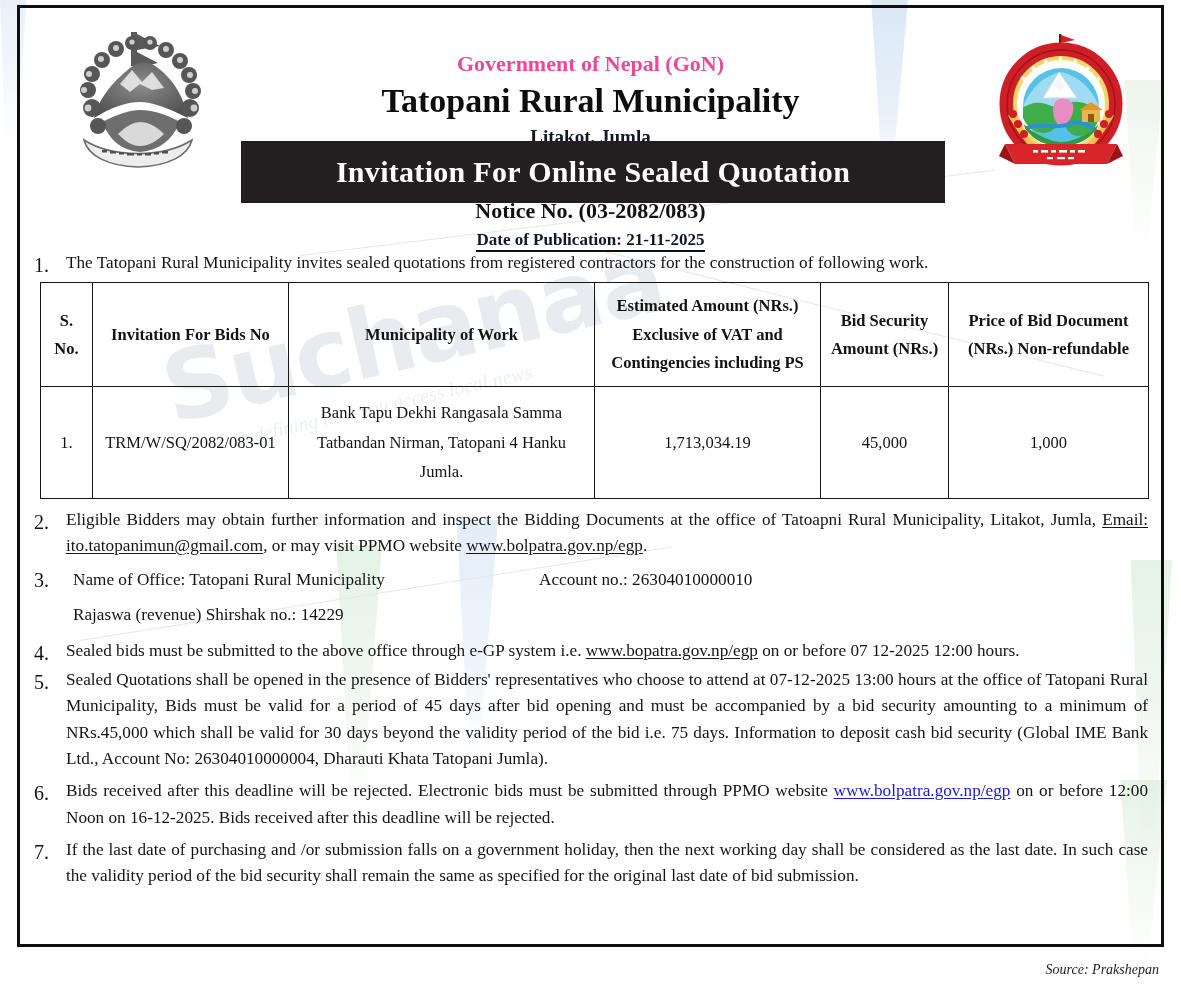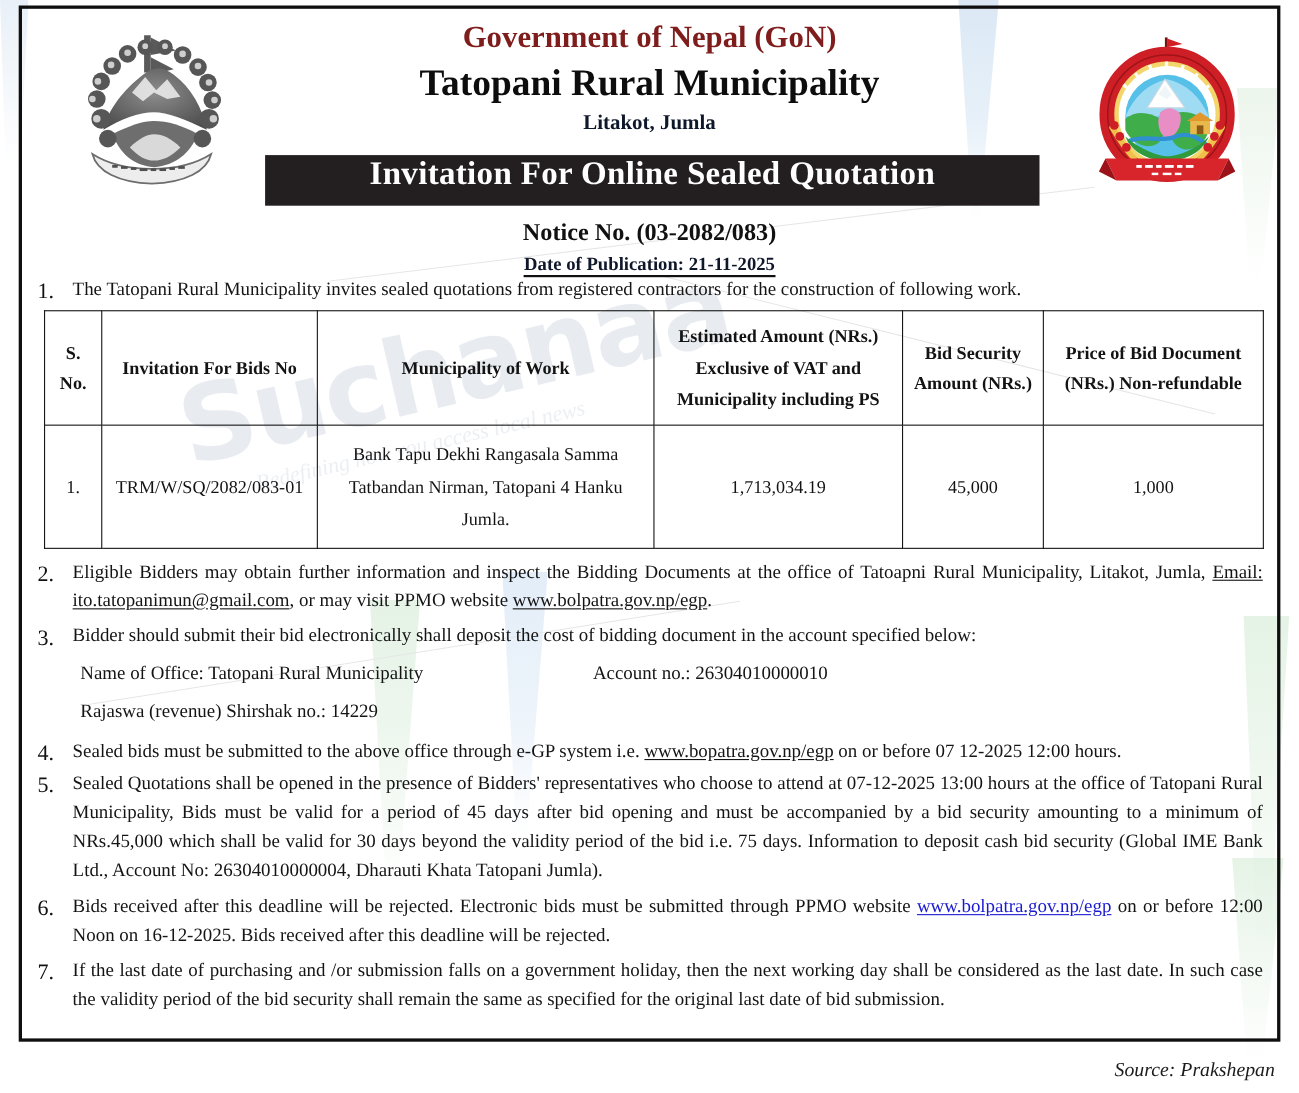--- a/index.html
+++ b/index.html
@@ -96,34 +96,34 @@
   
   #header { position: relative; height: 242px; }
   .logo-left { position: absolute; left: 48px; top: 14px; width: 140px; height: 150px; }
   .logo-right { position: absolute; right: 36px; top: 24px; width: 128px; height: 140px; }
 
   #header-center {
     position: absolute; left: 200px; right: 200px; top: 10px;
     text-align: center;
   }
   .h-gon {
-    font-size: 28px; font-weight: 700; color: #7f1d1d; letter-spacing: 0px;
-    line-height: 1.2; margin-bottom: 4px;
+    font-size: 22px; font-weight: 700; color: #ec4899; letter-spacing: 0px;
+    line-height: 1.2; margin-bottom: 4px; margin-top: 33px;
   }
   .h-muni {
     font-size: 34px; font-weight: 700; color: #0d0d0d; line-height: 1.15;
     margin-bottom: 6px;
   }
   .h-place {
     font-size: 19px; font-weight: 700; color: #0f172a; margin-bottom: 8px;
   }
   #banner {
-    position: absolute; left: 221px; top: 133px; width: 704px; height: 46px;
+    position: absolute; left: 221px; top: 133px; width: 704px; height: 62px;
     background: #231f20;
-    display: flex; align-items: flex-start; justify-content: center;
+    display: flex; align-items: center; justify-content: center;
   }
   #banner .banner-text {
     color: #ffffff; font-size: 30px; font-weight: 700; letter-spacing: .3px;
     white-space: nowrap;
   }
   .h-notice {
     position: absolute; left: 0; right: 0; top: 190px;
     text-align: center; font-size: 22px; font-weight: 700; color: #111;
   }
   .h-date {
@@ -189,21 +189,21 @@
     row-gap: 9px;
     margin: 8px 0 10px 45px;
     font-size: 17.2px; color: #141414;
   }
   .office-grid .cell { line-height: 1.5; }
 
   
   #source-caption {
     position: absolute; z-index: 4;
     right: 22px; top: 962px;
-    font-size: 18px; font-style: italic; color: #1b1b1b;
+    font-size: 14px; font-style: italic; color: #1b1b1b;
     font-family: "Liberation Serif", serif;
   }
 </style>
 </head>
 <body>
 
 <div id="page">
 
   <div class="wedge wedge-blue-3"></div>
   <div class="wedge wedge-blue-1"></div>
@@ -406,21 +406,21 @@
             <tr>
               <th>
                 <div>S.</div>
                 <div>No.</div>
               </th>
               <th>Invitation For Bids No</th>
               <th>Municipality of Work</th>
               <th>
                 <div>Estimated Amount (NRs.)</div>
                 <div>Exclusive of VAT and</div>
-                <div>Municipality including PS</div>
+                <div>Contingencies including PS</div>
               </th>
               <th>
                 <div>Bid Security</div>
                 <div>Amount (NRs.)</div>
               </th>
               <th>
                 <div>Price of Bid Document</div>
                 <div>(NRs.) Non-refundable</div>
               </th>
             </tr>
@@ -443,21 +443,20 @@
 
         <ol class="clauses">
 
           <li>
             <span class="num">2.</span>
             <span>Eligible Bidders may obtain further information and inspect the Bidding Documents at the office of Tatoapni Rural Municipality, Litakot, Jumla, </span><span class="u">Email: ito.tatopanimun@gmail.com</span><span>, or may visit PPMO website </span><span class="u">www.bolpatra.gov.np/egp</span><span>.</span>
           </li>
 
           <li class="li-tight">
             <span class="num">3.</span>
-            <span>Bidder should submit their bid electronically shall deposit the cost of bidding document in the account specified below:</span>
           </li>
         </ol>
 
         <div class="office-grid">
           <div class="cell">
             <b>Name of Office:</b><span> Tatopani Rural Municipality</span>
           </div>
           <div class="cell">
             <b>Account no.:</b><span> 26304010000010</span>
           </div>

